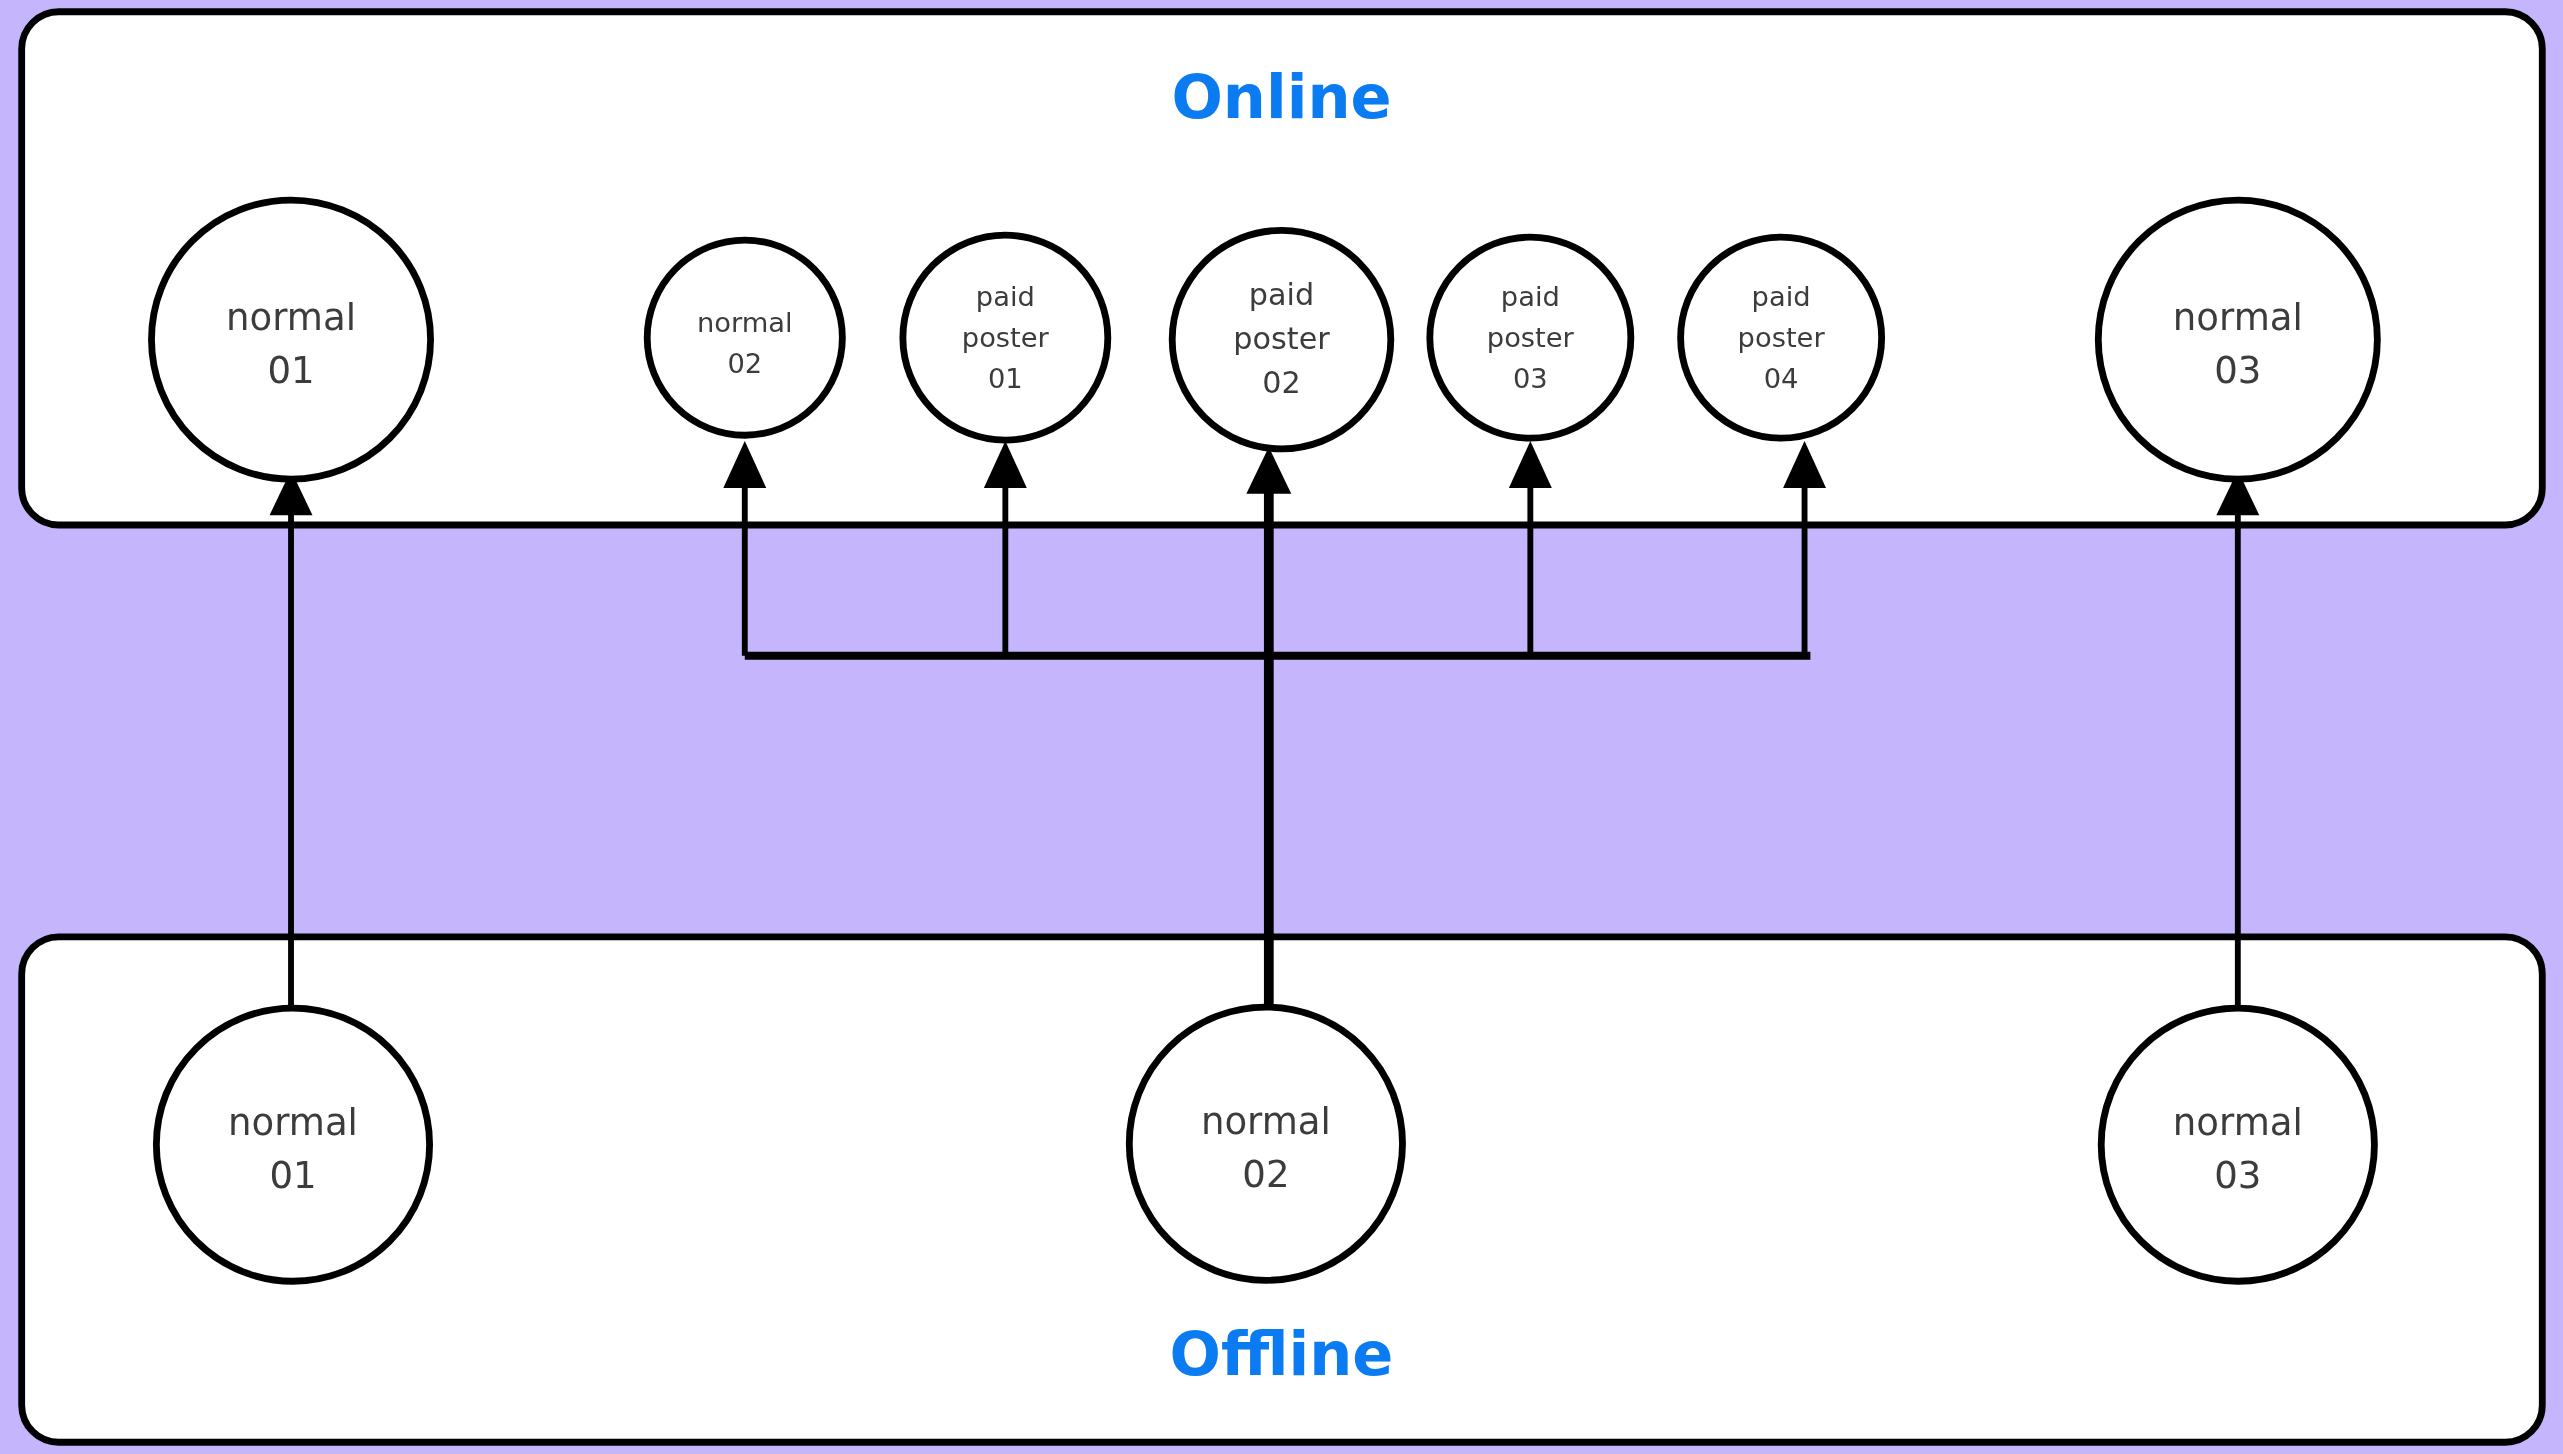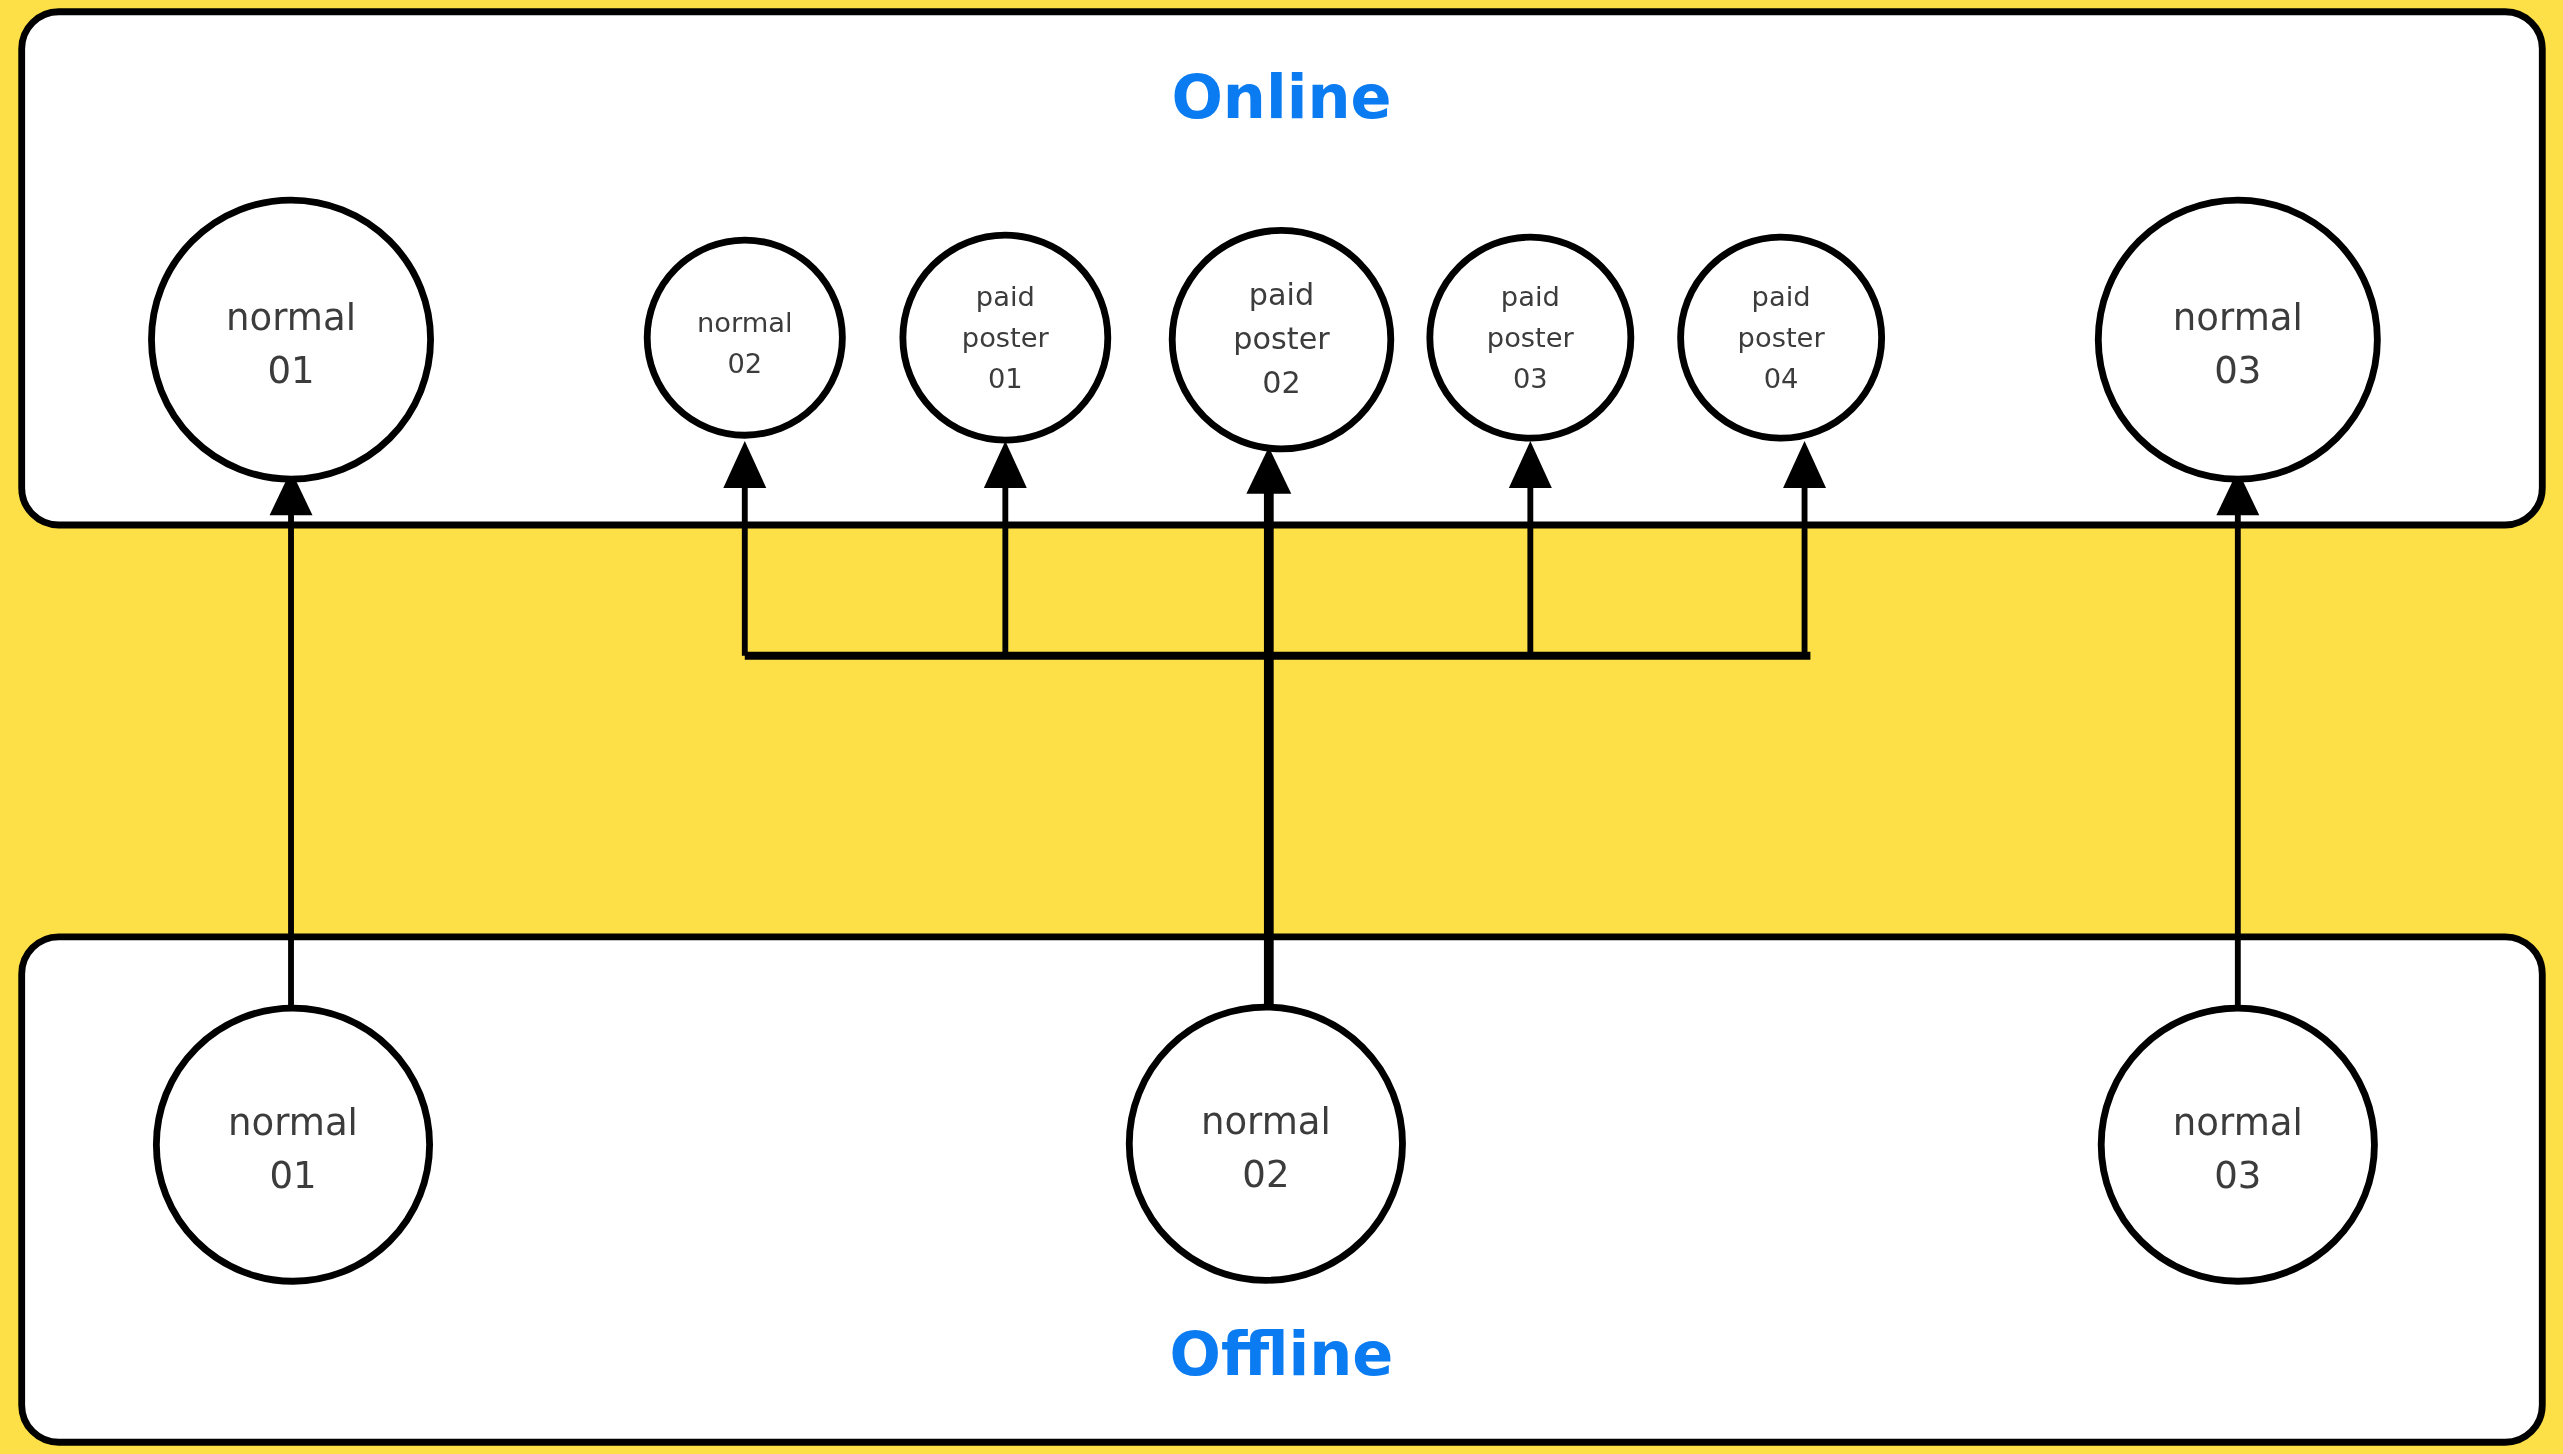--- a/index.html
+++ b/index.html
@@ -8,21 +8,21 @@
     padding: 0;
     background: #ffffff;
   }
   body {
     font-family: "DejaVu Sans", "Liberation Sans", sans-serif;
   }
   #stage {
     position: relative;
     width: 2563px;
     height: 1454px;
-    background: #fde047;
+    background: #c4b5fd;
     overflow: hidden;
   }
   #diagram {
     position: absolute;
     left: 0;
     top: 0;
     width: 2563px;
     height: 1454px;
   }
   .group-box {

